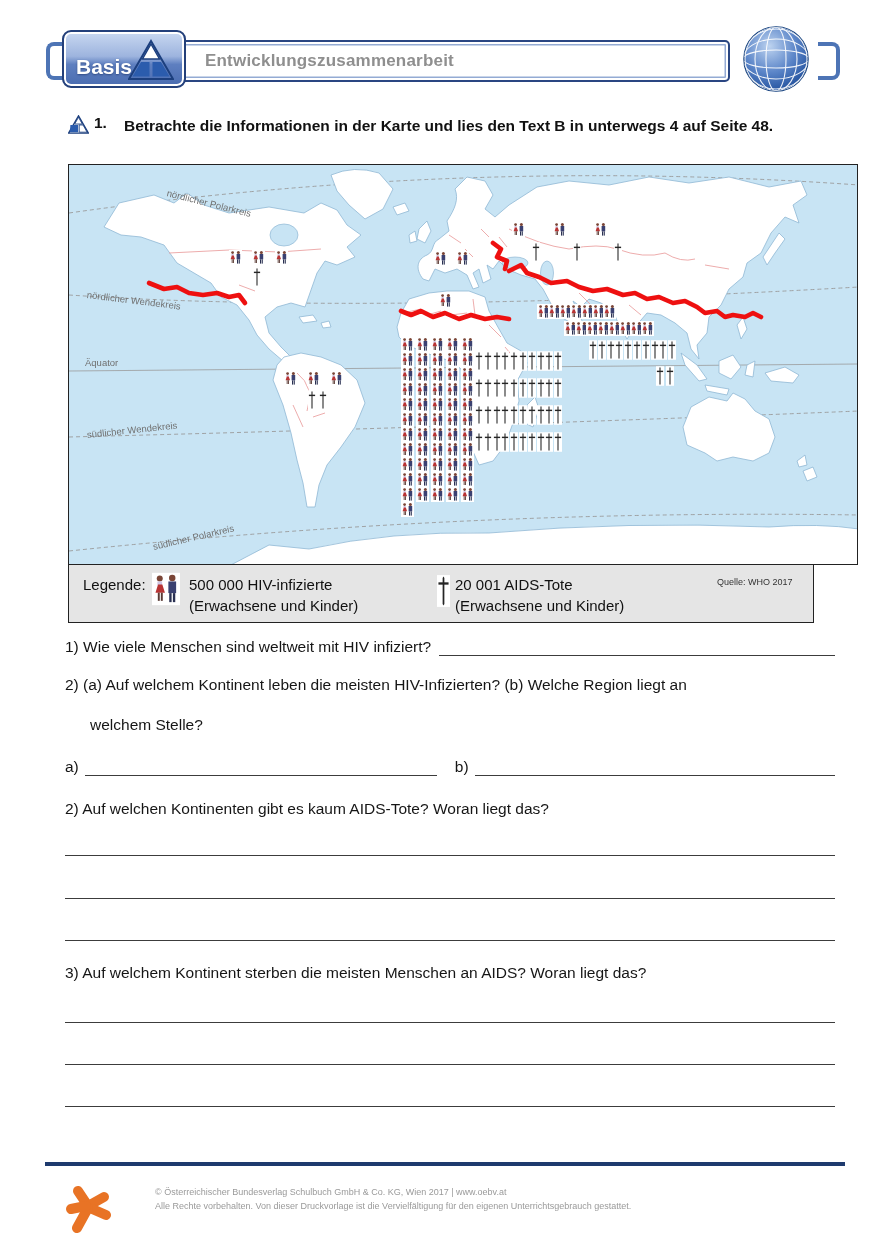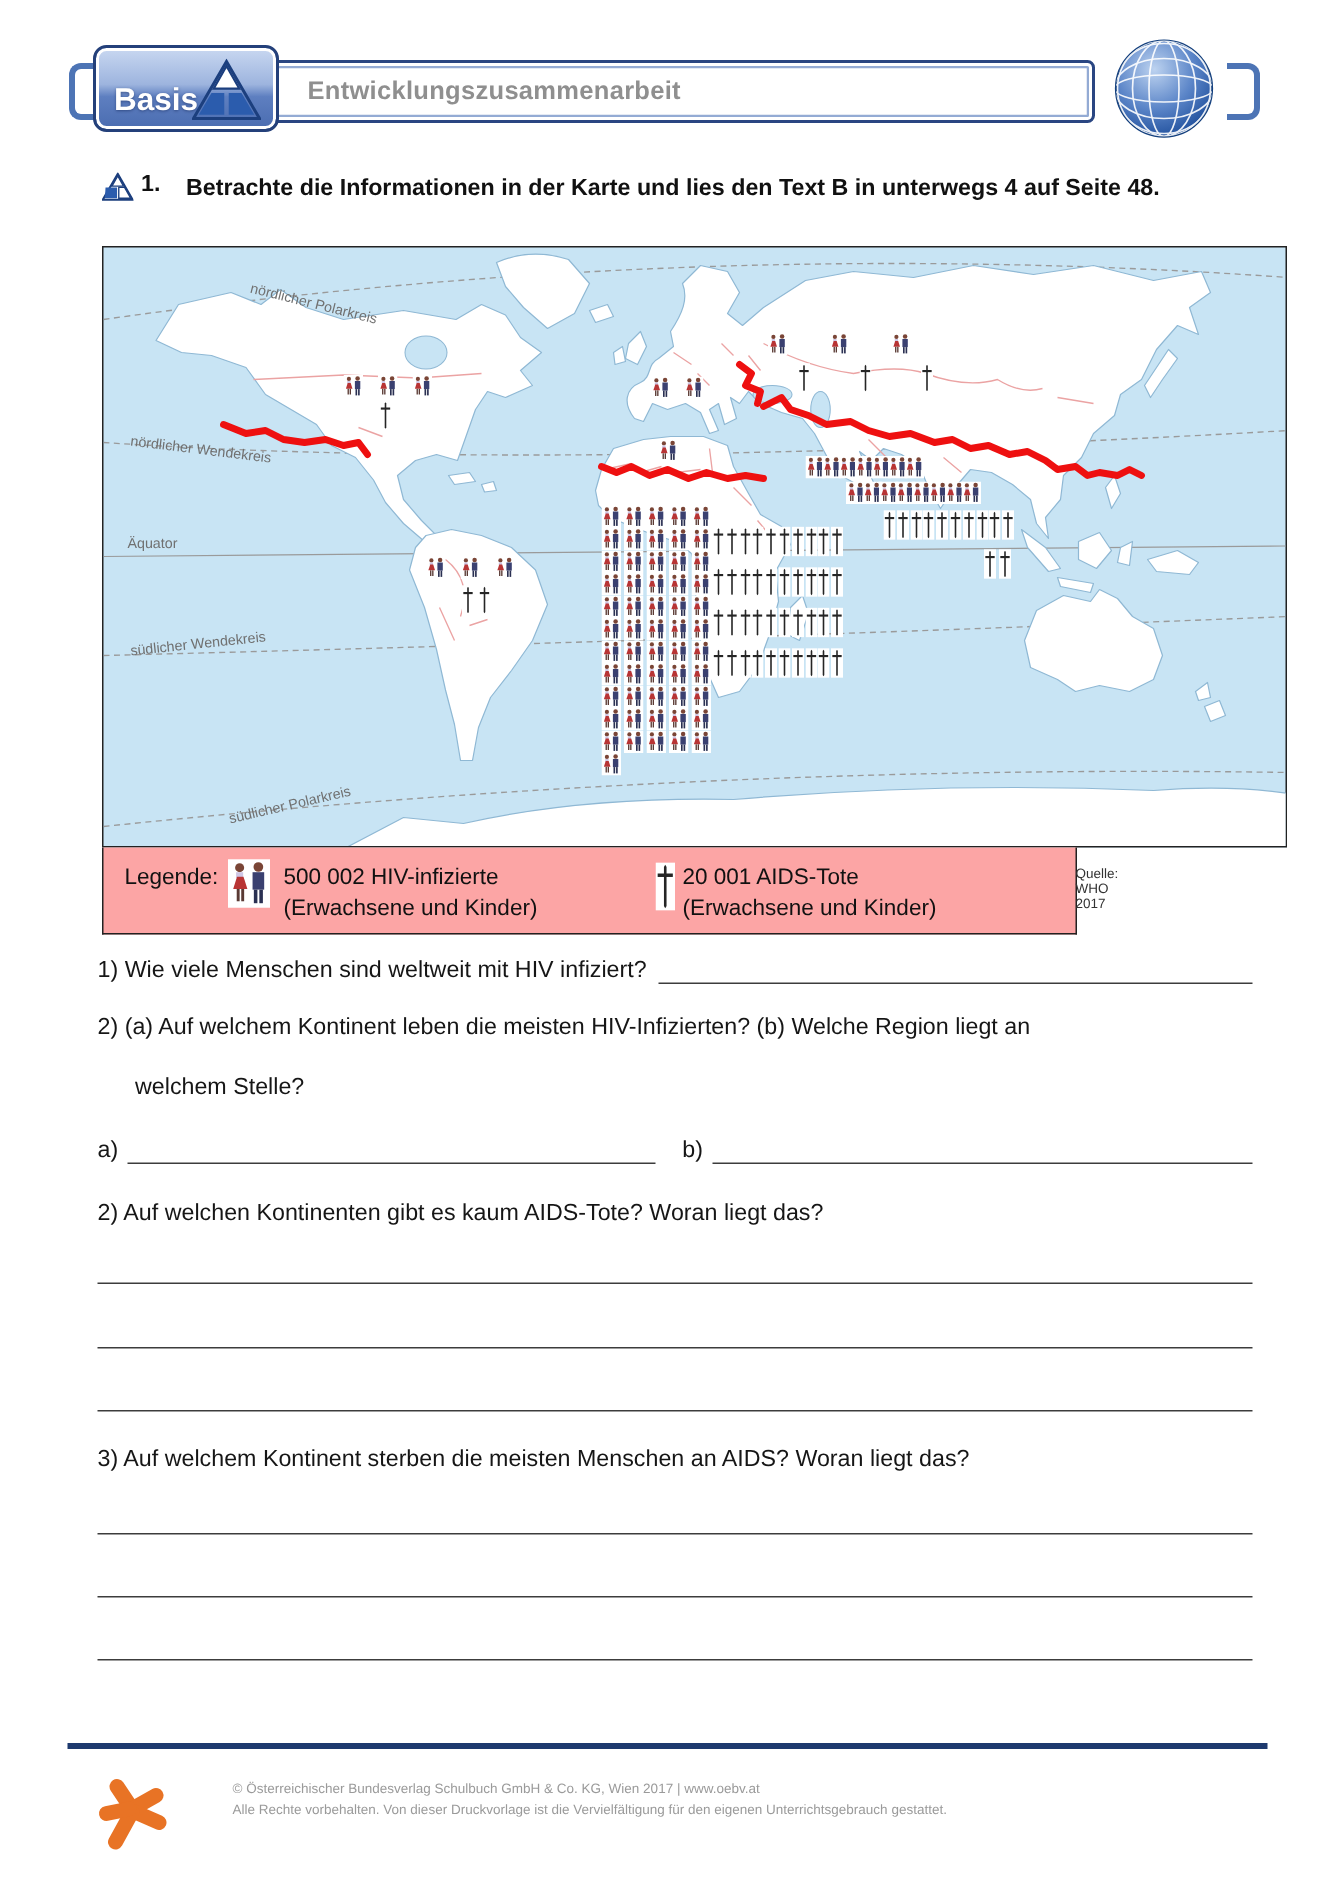--- a/index.html
+++ b/index.html
@@ -30,22 +30,22 @@
   .task-text { font-weight:bold; font-size:15.5px; color:#111; line-height:1.55; width:700px; }
 
   
   .mapbox { position:absolute; left:68px; top:164px; width:790px; height:401px; border:1px solid #222;
             background:#c8e4f4; overflow:hidden; }
   .map-svg { position:absolute; left:0; top:0; }
   .map-label { position:absolute; font-size:9.5px; color:#707070; white-space:nowrap; transform-origin:left center; }
   .micon { position:absolute; line-height:0; }
 
   
-  .legend { position:absolute; left:68px; top:565px; width:650px; height:58px; border:1px solid #222; border-top:none;
-            background:#fca5a5; }
+  .legend { position:absolute; left:68px; top:565px; width:746px; height:58px; border:1px solid #222; border-top:none;
+            background:#e5e5e5; }
   .legend-label { position:absolute; left:14px; top:11px; font-size:15px; color:#111; }
   .legend-pair  { position:absolute; left:83px; top:6px; line-height:0; }
   .legend-t1 { position:absolute; left:120px; top:9px; font-size:15px; color:#111; line-height:1.4; }
   .legend-cross { position:absolute; left:368px; top:6px; line-height:0; }
   .legend-t2 { position:absolute; left:386px; top:9px; font-size:15px; color:#111; line-height:1.4; }
   .legend-src { position:absolute; left:648px; top:12px; font-size:9px; color:#333; }
 
   
   .qrow { position:absolute; left:65px; width:770px; font-size:15.5px; color:#161616; }
   .qflex { display:flex; align-items:flex-end; }
@@ -1521,21 +1521,21 @@
     <rect x="2.5" y="4" width="2.2" height="1.8" fill="#cfc6e4"></rect>
     <path d="M1.6 9.2 L6 9.2 L4.8 5.4 L2.8 5.4 Z" fill="#b83434"></path>
     <rect x="2.7" y="9.2" width="0.9" height="3.8" fill="#5a3a34"></rect>
     <rect x="4.1" y="9.2" width="0.9" height="3.8" fill="#5a3a34"></rect>
     <circle cx="9.4" cy="2.4" r="1.5" fill="#7a4536"></circle>
     <rect x="7.6" y="4" width="3.6" height="5.4" fill="#3a4070"></rect>
     <rect x="8" y="9.4" width="1.1" height="4.2" fill="#2a3052"></rect>
     <rect x="9.7" y="9.4" width="1.1" height="4.2" fill="#2a3052"></rect>
   </svg></span>
     <span class="legend-t1">
-      <span>500 002 HIV-infizierte</span><br>
+      <span>500 000 HIV-infizierte</span><br>
       <span>(Erwachsene und Kinder)</span>
     </span>
     <span class="legend-cross" id="legend-cross-icon"><svg width="13" height="40" viewBox="0 0 9 22">
     <rect x="0" y="0" width="9" height="22" fill="#ffffff"></rect>
     <path d="M4.5 1 L5.1 2 L5.1 20 L4.5 21 L3.9 20 L3.9 2 Z" fill="#252525"></path>
     <rect x="1" y="5" width="7" height="1.6" fill="#252525"></rect>
   </svg></span>
     <span class="legend-t2">
       <span>20 001 AIDS-Tote</span><br>
       <span>(Erwachsene und Kinder)</span>

